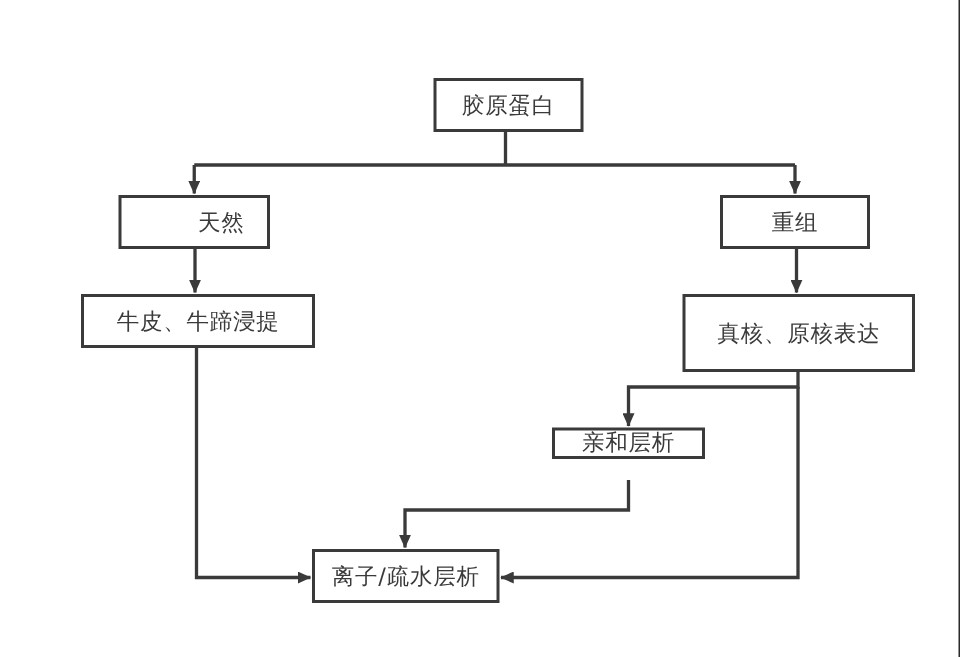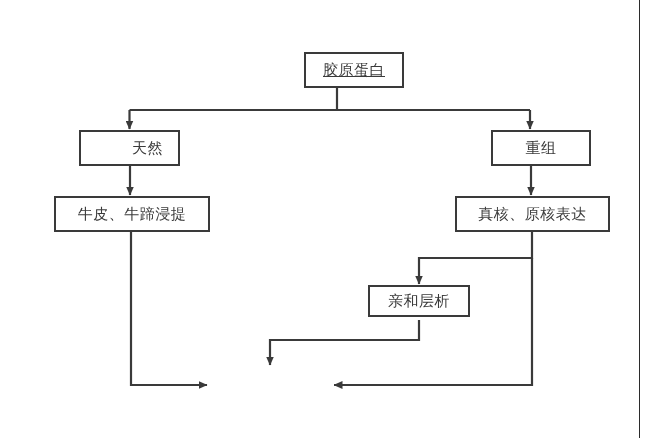--- a/index.html
+++ b/index.html
@@ -74,38 +74,41 @@
 
     <path d="M532,232 L532,258 L419,258 L419,284" stroke="#3a3a3a" stroke-width="2.2" fill="none" marker-end="url(#arrowhead)"></path>
 
     <path d="M532,258 L532,385 L334,385" stroke="#3a3a3a" stroke-width="2.2" fill="none" marker-end="url(#arrowhead)"></path>
 
     <path d="M419,320 L419,340 L270,340 L270,365" stroke="#3a3a3a" stroke-width="2.2" fill="none" marker-end="url(#arrowhead)"></path>
 
     <path d="M131,232 L131,385 L207,385" stroke="#3a3a3a" stroke-width="2.2" fill="none" marker-end="url(#arrowhead)"></path>
   </svg>
 
-  <div class="node" style="left:304px; top:52px; width:100px; height:36px;text-decoration:underline;">
+  <div class="node" style="left:289px; top:52px; width:100px; height:36px;">
     <span class="node-label">胶原蛋白</span>
   </div>
 
   <div class="node" style="left:79px; top:130px; width:101px; height:36px;padding-left:36px;">
     <span class="node-label">天然</span>
   </div>
 
-  <div class="node" style="left:480px; top:130px; width:100px; height:36px;margin-left:11px;">
+  <div class="node" style="left:480px; top:130px; width:100px; height:36px;">
     <span class="node-label">重组</span>
   </div>
 
   <div class="node" style="left:54px; top:196px; width:156px; height:36px;justify-content:center;">
     <span class="node-label">牛皮、牛蹄浸提</span>
   </div>
 
-  <div class="node" style="left:455px; top:196px; width:155px; height:36px;">
+  <div class="node" style="left:455px; top:196px; width:155px; height:52px;">
     <span class="node-label">真核、原核表达</span>
   </div>
 
-  <div class="node" style="left:368px; top:285px; width:102px; height:32px;">
+  <div class="node" style="left:368px; top:285px; width:102px; height:21px;">
     <span class="node-label">亲和层析</span>
   </div>
 
+  <div class="node" style="left:208px; top:366px; width:125px; height:36px;">
+    <span class="node-label">离子/疏水层析</span>
+  </div>
 
 </div>
 
 </body></html>

